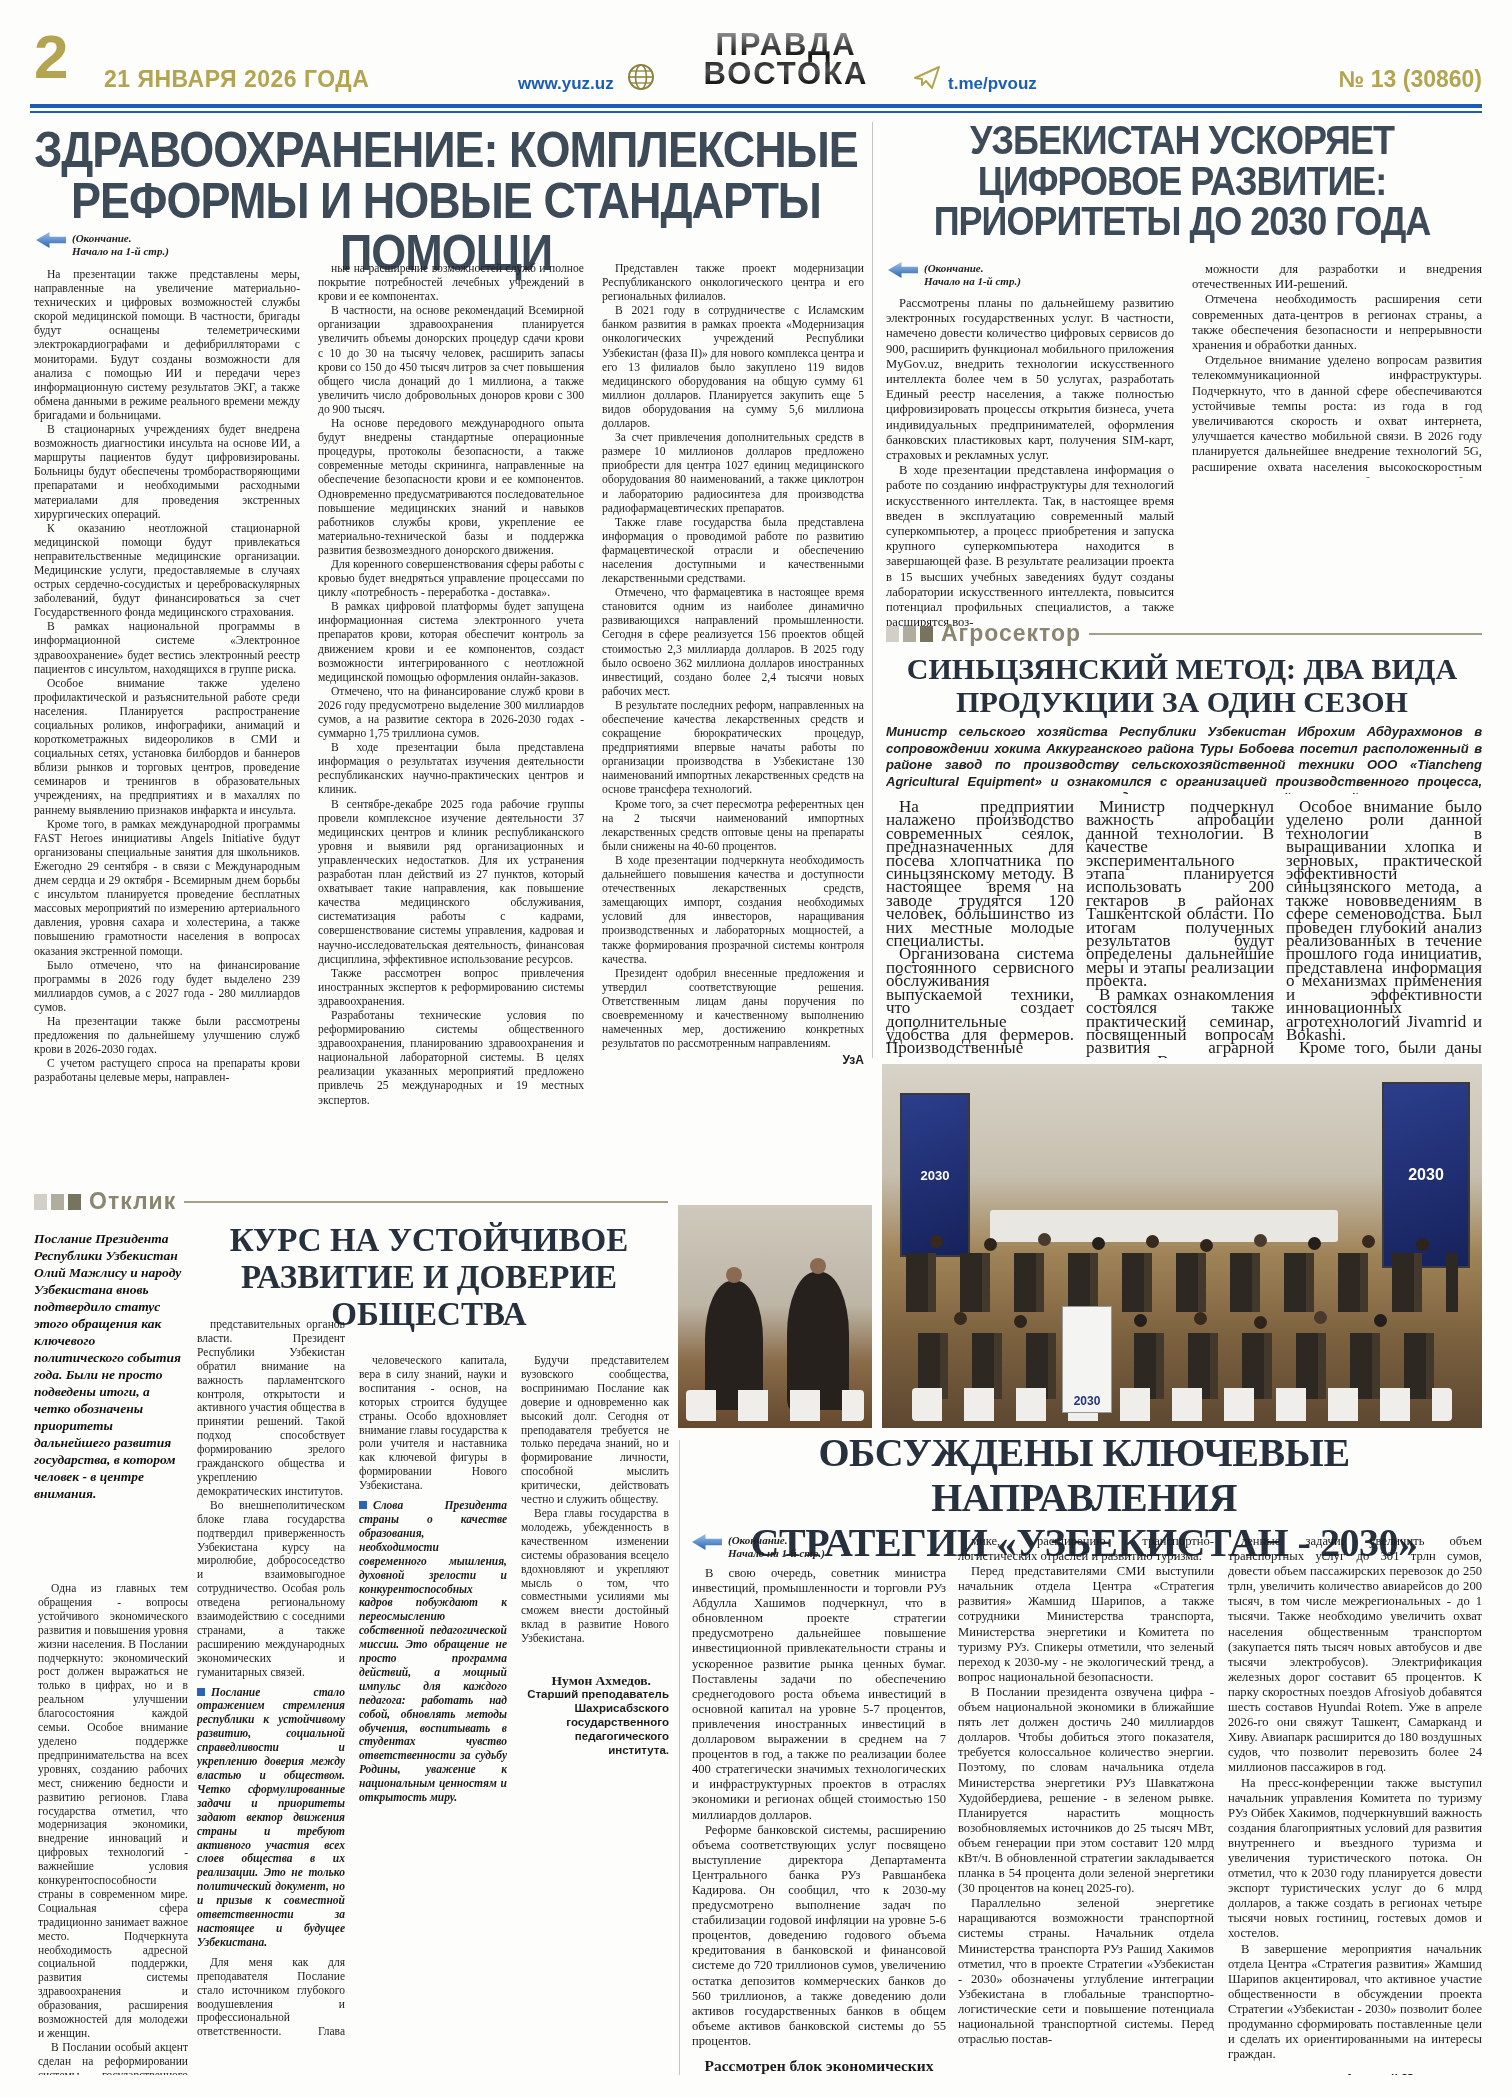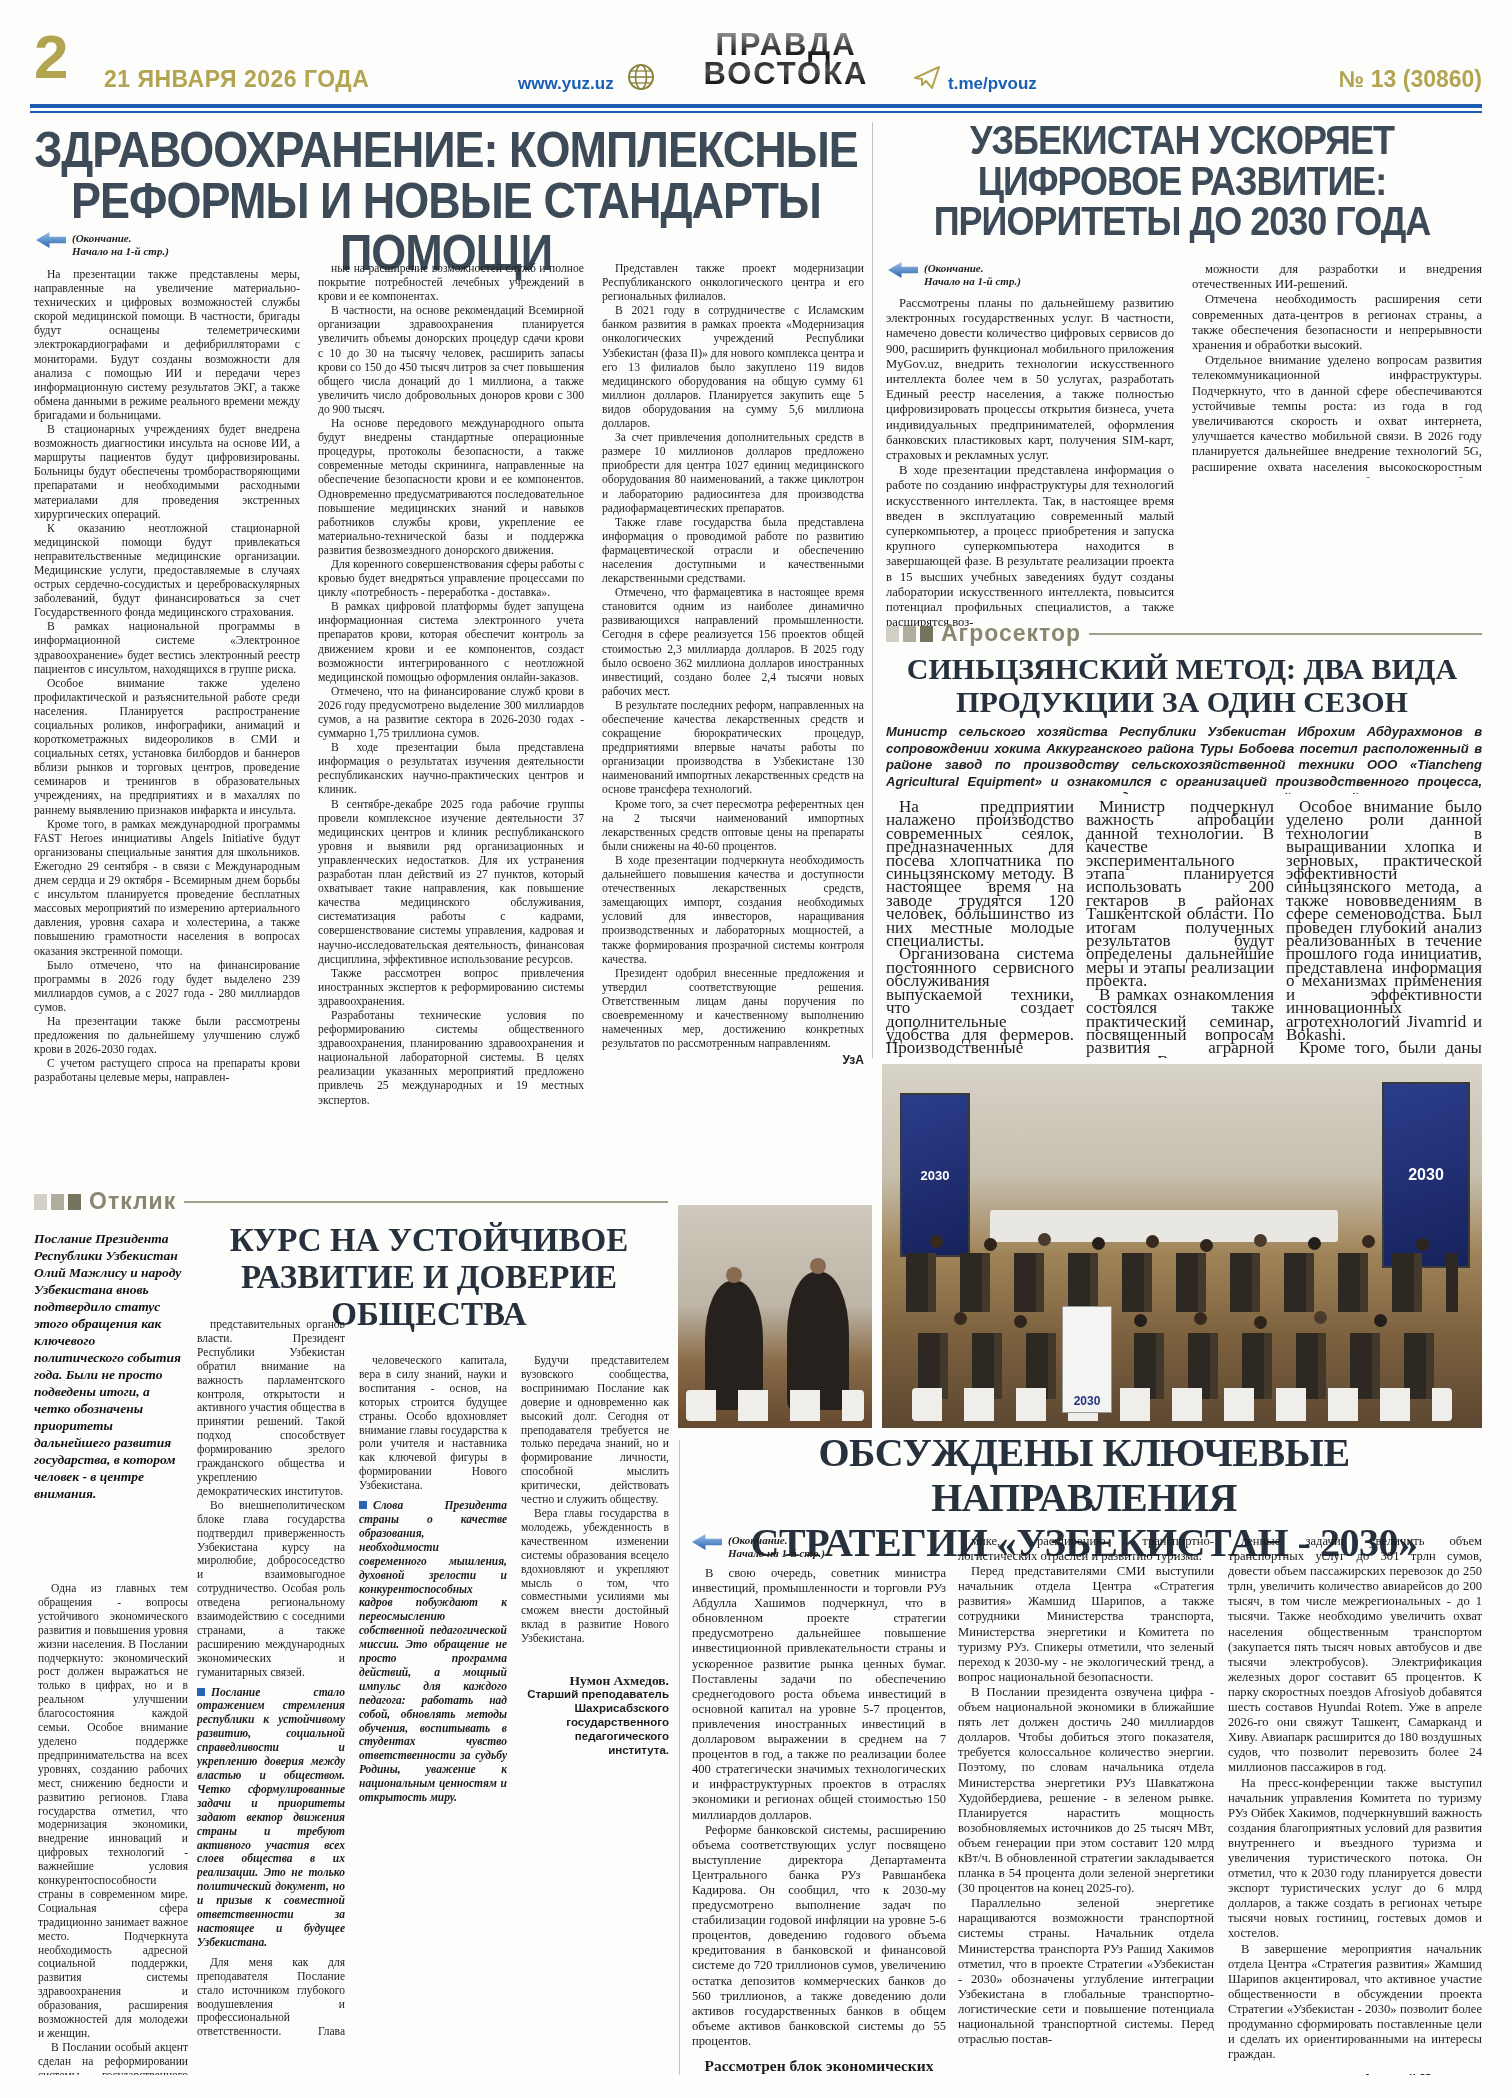--- a/index.html
+++ b/index.html
@@ -46,21 +46,21 @@
   .lab-otk{left:34px;top:1188px;width:634px;}
   
   .col{position:absolute;text-align:justify;overflow:hidden;}
   .para{margin:0;text-indent:13px;}
   .f-health{font-size:11.6px;line-height:14.1px;}
   .f-dig{font-size:12.6px;line-height:15.2px;}
   .f-agro{font-size:17px;line-height:13.4px;}
   .f-otk{font-size:11.5px;line-height:13.9px;}
   .f-str{font-size:12.6px;line-height:15.1px;}
   .uza{font-weight:bold;text-align:right;margin:2px 0 0;font-family:"Liberation Sans",sans-serif;font-size:12px;}
-  .byline1{font-weight:bold;text-align:right;font-family:"Liberation Serif",serif;font-size:14.5px;margin:10px 0 0;}
+  .byline1{font-weight:bold;text-align:right;font-family:"Liberation Serif",serif;font-size:14.5px;margin:10px 18px 0;}
   .byline2{font-weight:bold;text-align:right;font-family:"Liberation Sans",sans-serif;font-size:11.5px;margin:0;}
   .intro{position:absolute;font-weight:bold;font-style:italic;overflow:hidden;}
   .intro-agro{left:886px;top:724px;width:596px;height:70px;font-family:"Liberation Sans",sans-serif;
               font-size:13px;line-height:16.5px;text-align:justify;color:#222;}
   .intro-otk{left:34px;top:1230px;width:150px;height:342px;font-family:"Liberation Serif",serif;
              font-size:13.5px;line-height:17px;color:#111;}
   .bullet-para{margin:6px 0;font-weight:bold;font-style:italic;text-indent:0;}
   .bullet-para::before{content:"";display:inline-block;width:8px;height:8px;background:#2a64b2;margin-right:6px;}
   .subhead{font-weight:bold;text-align:center;font-size:15.5px;margin:8px 6px 4px;text-indent:0;line-height:1.2;}
   
@@ -179,21 +179,21 @@
       <span>(Окончание.</span><br><span>Начало на 1-й стр.)</span>
     </span>
   </div>
   <div class="col f-dig" style="left:886px;top:296px;width:288px;height:332px;">
       <p class="para">Рассмотрены планы по дальнейшему развитию электронных государственных услуг. В частности, намечено довести количество цифровых сервисов до 900, расширить функционал мобильного приложения MyGov.uz, внедрить технологии искусственного интеллекта более чем в 50 услугах, разработать Единый реестр населения, а также полностью цифровизировать процессы открытия бизнеса, учета индивидуальных предпринимателей, оформления банковских пластиковых карт, получения SIM-карт, страховых и рекламных услуг.</p>
       <p class="para">В ходе презентации представлена информация о работе по созданию инфраструктуры для технологий искусственного интеллекта. Так, в настоящее время введен в эксплуатацию современный малый суперкомпьютер, а процесс приобретения и запуска крупного суперкомпьютера находится в завершающей фазе. В результате реализации проекта в 15 высших учебных заведениях будут созданы лаборатории искусственного интеллекта, повысится потенциал профильных специалистов, а также расширятся воз-</p>
     </div>
   <div class="col f-dig" style="left:1192px;top:262px;width:290px;height:216px;">
     <div>
         <p class="para">можности для разработки и внедрения отечественных ИИ-решений.</p>
-        <p class="para">Отмечена необходимость расширения сети современных дата-центров в регионах страны, а также обеспечения безопасности и непрерывности хранения и обработки высокий.</p>
+        <p class="para">Отмечена необходимость расширения сети современных дата-центров в регионах страны, а также обеспечения безопасности и непрерывности хранения и обработки данных.</p>
         <p class="para">Отдельное внимание уделено вопросам развития телекоммуникационной инфраструктуры. Подчеркнуто, что в данной сфере обеспечиваются устойчивые темпы роста: из года в год увеличиваются скорость и охват интернета, улучшается качество мобильной связи. В 2026 году планируется дальнейшее внедрение технологий 5G, расширение охвата населения высокоскоростным интернетом, а также более масштабное использование спутниковой связи.</p>
       </div>
 
   </div>
 
   <div class="seclabel lab-agro">
     <span class="sq" style="background:#d2d0c6;"></span>
     <span class="sq" style="background:#b0ad9f;"></span>
     <span class="sq" style="background:#76735f;"></span>
     <span class="t">Агросектор</span>

